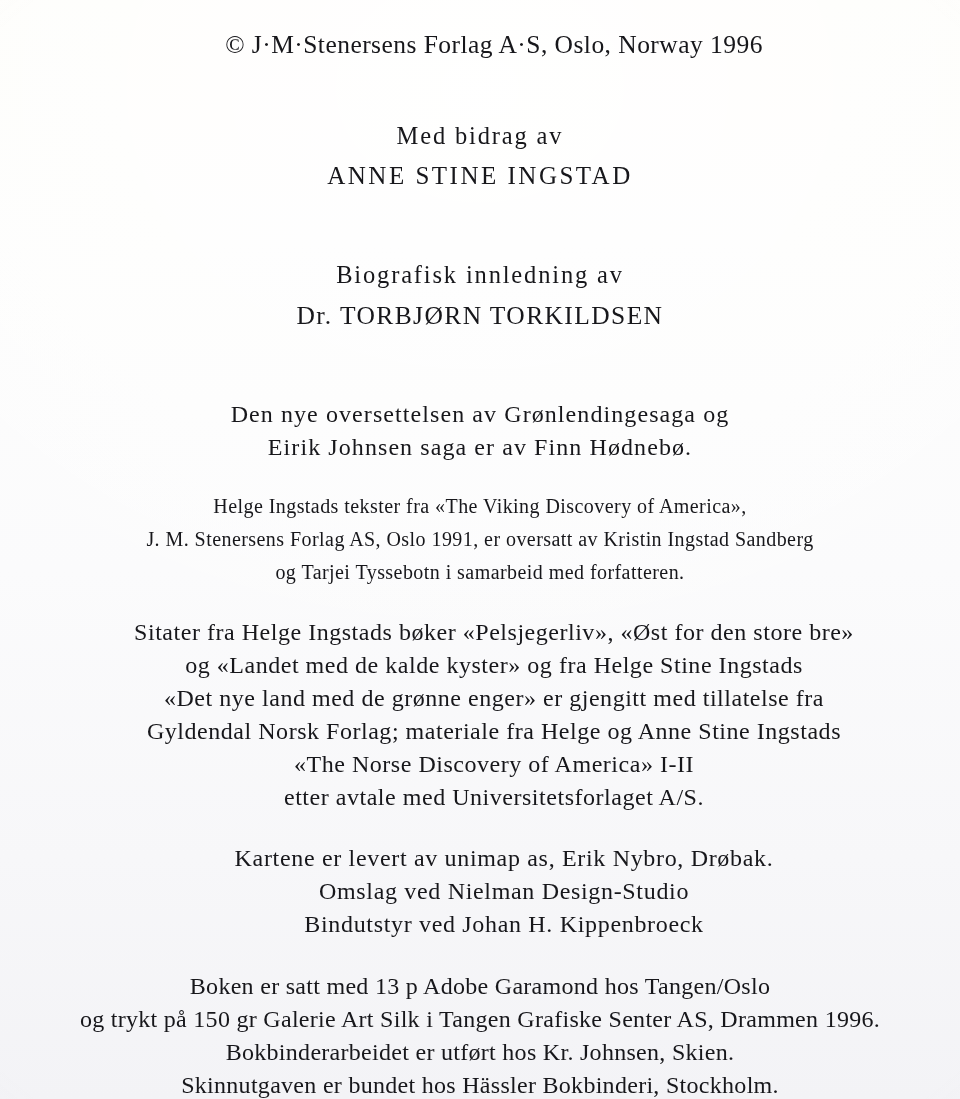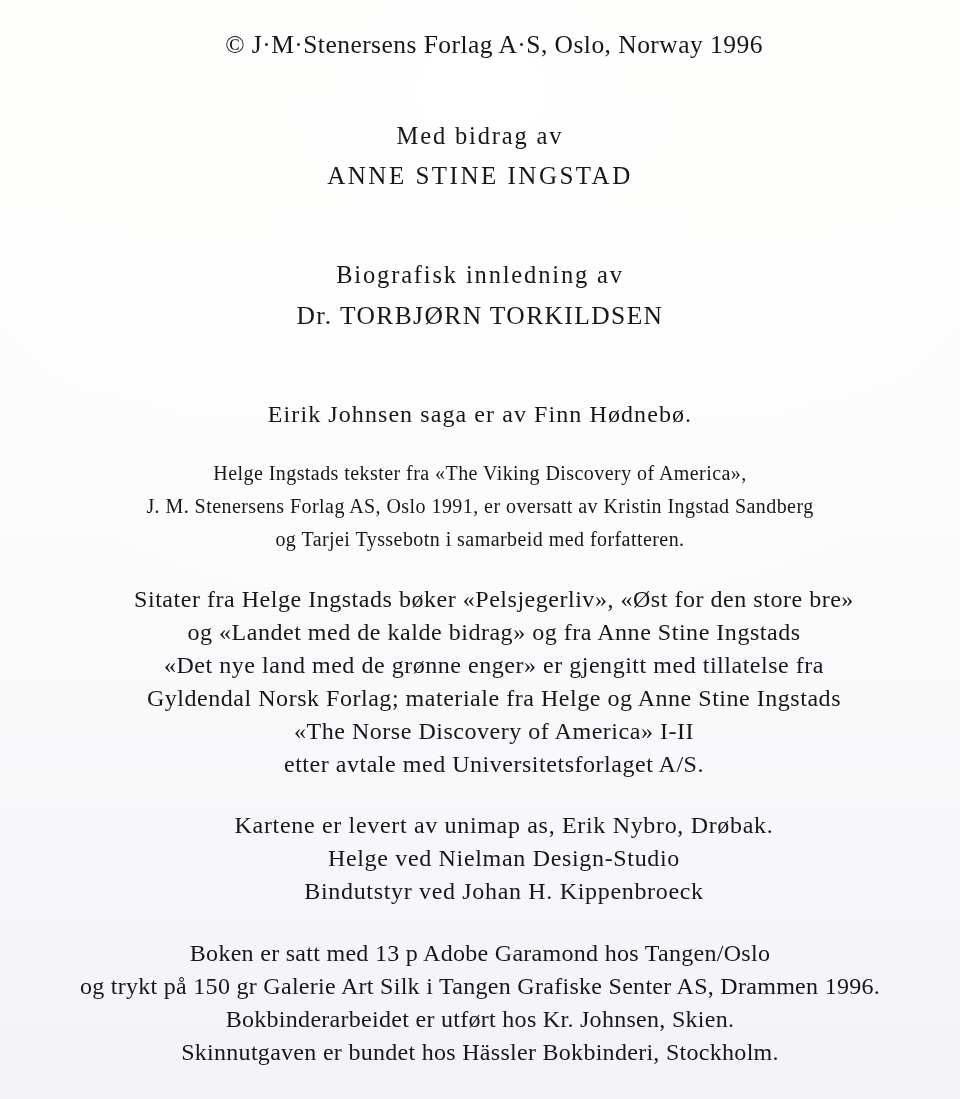--- a/index.html
+++ b/index.html
@@ -163,41 +163,42 @@
       <span class="line">Med bidrag av</span>
       <span class="line caps">ANNE STINE INGSTAD</span>
     </div>
 
     <div class="block block-bio">
       <span class="line">Biografisk innledning av</span>
       <span class="line caps">Dr. TORBJØRN TORKILDSEN</span>
     </div>
 
     <div class="block block-translation">
+      <span class="line">Den nye oversettelsen av Grønlendingesaga og</span>
       <span class="line">Eirik Johnsen saga er av Finn Hødnebø.</span>
     </div>
 
     <div class="block block-source">
       <span class="line">Helge Ingstads tekster fra «The Viking Discovery of America»,</span>
       <span class="line">J. M. Stenersens Forlag AS, Oslo 1991, er oversatt av Kristin Ingstad Sandberg</span>
       <span class="line">og Tarjei Tyssebotn i samarbeid med forfatteren.</span>
     </div>
 
     <div class="block block-quotes">
       <span class="line">Sitater fra Helge Ingstads bøker «Pelsjegerliv», «Øst for den store bre»</span>
-      <span class="line">og «Landet med de kalde bidrag» og fra Anne Stine Ingstads</span>
+      <span class="line">og «Landet med de kalde kyster» og fra Helge Stine Ingstads</span>
       <span class="line">«Det nye land med de grønne enger» er gjengitt med tillatelse fra</span>
       <span class="line">Gyldendal Norsk Forlag; materiale fra Helge og Anne Stine Ingstads</span>
       <span class="line">«The Norse Discovery of America» I-II</span>
       <span class="line">etter avtale med Universitetsforlaget A/S.</span>
     </div>
 
     <div class="block block-credits">
       <span class="line">Kartene er levert av unimap as, Erik Nybro, Drøbak.</span>
-      <span class="line">Helge ved Nielman Design-Studio</span>
+      <span class="line">Omslag ved Nielman Design-Studio</span>
       <span class="line">Bindutstyr ved Johan H. Kippenbroeck</span>
     </div>
 
     <div class="block block-colophon">
       <span class="line">Boken er satt med 13 p Adobe Garamond hos Tangen/Oslo</span>
       <span class="line">og trykt på 150 gr Galerie Art Silk i Tangen Grafiske Senter AS, Drammen 1996.</span>
       <span class="line">Bokbinderarbeidet er utført hos Kr. Johnsen, Skien.</span>
       <span class="line">Skinnutgaven er bundet hos Hässler Bokbinderi, Stockholm.</span>
     </div>
 

